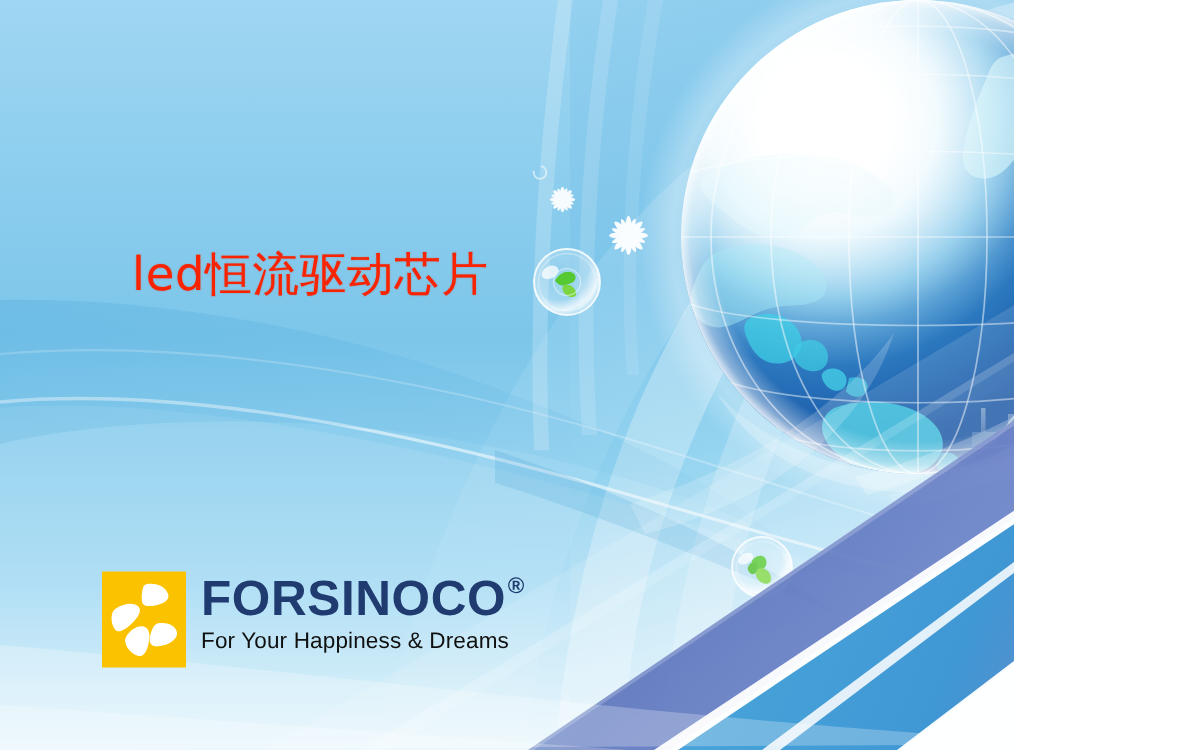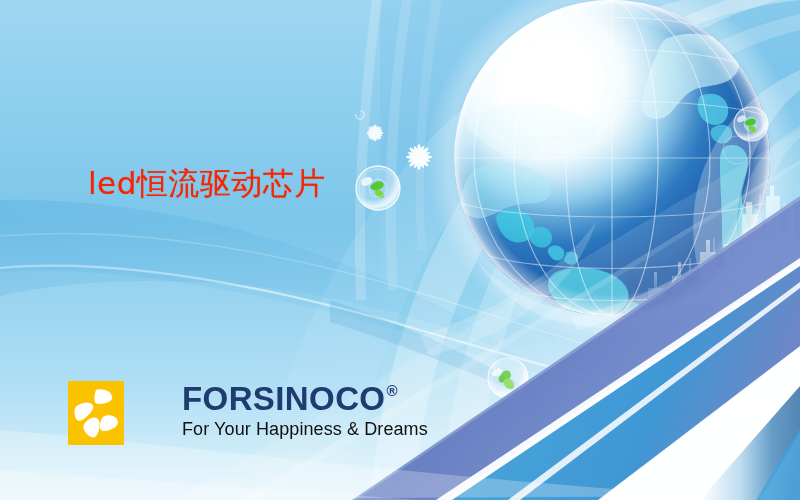--- a/index.html
+++ b/index.html
@@ -2,21 +2,21 @@
 <html><head>
 <meta charset="utf-8">
 <style>
   html, body {
     margin: 0;
     padding: 0;
     background: #ffffff;
   }
   #stage {
     position: relative;
-    width: 800px;
+    width: 676px;
     height: 500px;
     overflow: hidden;
     font-family: "Liberation Sans", sans-serif;
     background: linear-gradient(160deg, #a4d8f2 0%, #8ecdee 18%, #7ec6ea 40%, #8bd0ef 62%, #b3e1f6 82%, #d8f0fb 100%);
   }
   #bg-svg {
     position: absolute;
     left: 0; top: 0;
     width: 800px; height: 500px;
     display: block;
@@ -45,21 +45,20 @@
   }
 
   
   .logo-lockup {
     position: absolute;
     left: 68px;
     top: 381px;
     z-index: 45;
     display: flex;
     align-items: flex-start;
-    gap: 48px;
   }
   .logo-mark {
     width: 56px;
     height: 64px;
     background: #fbc200;
     flex: 0 0 auto;
     position: relative;
   }
   .logo-mark svg { display: block; }
   .logo-text {
@@ -79,21 +78,21 @@
     align-items: flex-start;
   }
   .logo-reg {
     font-size: 15px;
     line-height: 1;
     margin-top: 1px;
     margin-left: 1px;
   }
   .logo-tagline {
     color: #101010;
-    font-size: 18px;
+    font-size: 15px;
     line-height: 1;
     margin-top: 5px;
     white-space: nowrap;
     letter-spacing: 0.1px;
   }
 </style>
 </head>
 <body>
 
 <div id="stage">

